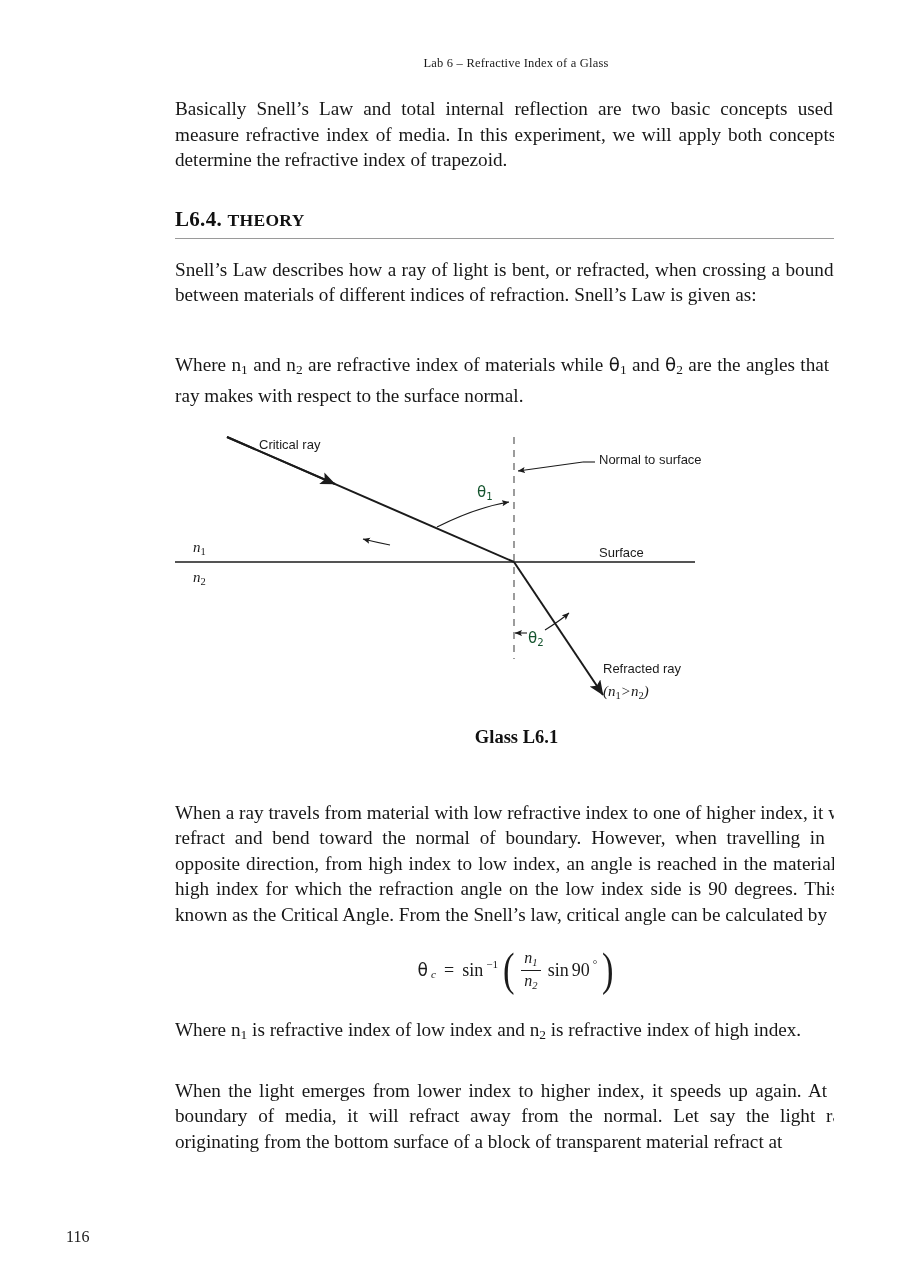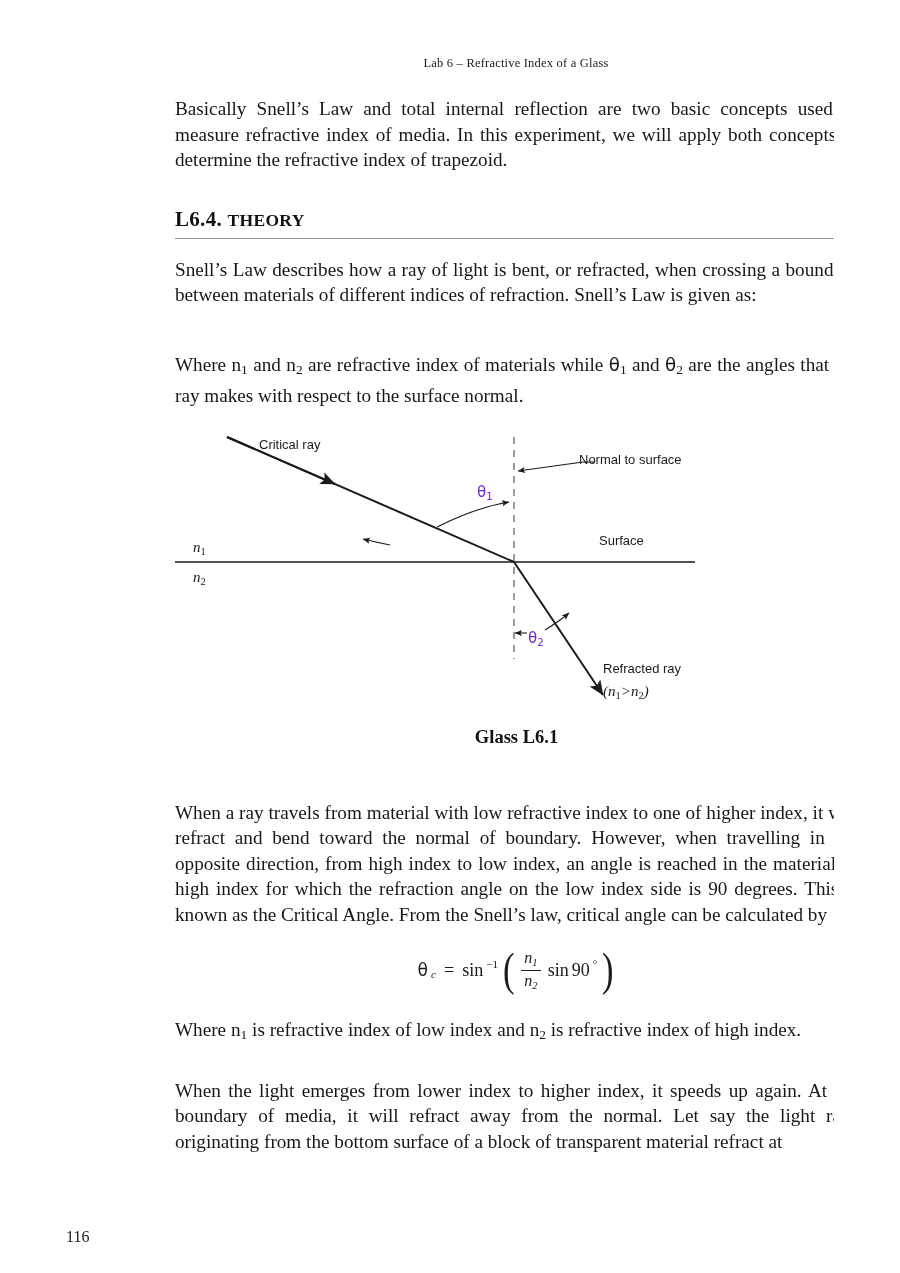--- a/index.html
+++ b/index.html
@@ -160,21 +160,21 @@
     font-style: italic;
     font-size: 15px;
     color: #1b1b1b;
     white-space: nowrap;
   }
   .math-label sub { font-style: normal; font-size: 0.7em; vertical-align: -0.3em;}
   .theta-label {
     position: absolute;
     font-family: "DejaVu Sans", sans-serif;
     font-size: 15px;
-    color: #6d28d9;
+    color: #14532d;
     white-space: nowrap;
   }
   .theta-label sub { font-size: 0.68em; vertical-align: -0.28em; }
 
   .page-number {
     position: absolute;
     left: 0;
     top: 1212px;
     width: 900px;
     text-align: left;
@@ -243,23 +243,23 @@
 
         <path d="M370,203 C378,198 386,193 394,186" fill="none" stroke="#1b1b1b" stroke-width="1.1" marker-end="url(#arrowSm)"></path>
         <path d="M352,206 C348,206 344,206 340,206" fill="none" stroke="#1b1b1b" stroke-width="1.1" marker-end="url(#arrowSm)"></path>
 
         <line x1="408" y1="35" x2="343" y2="44" stroke="#1b1b1b" stroke-width="1.1" marker-end="url(#arrowSm)"></line>
         <line x1="408" y1="35" x2="420" y2="35" stroke="#1b1b1b" stroke-width="1.1"></line>
       </svg>
 
       <span class="diagram-label" style="left:84px; top:10px;">Critical ray</span>
 
-      <span class="diagram-label" style="left:404px; top:25px;">Normal to surface</span>
-
-      <span class="diagram-label" style="left:424px; top:106px;">Surface</span>
+      <span class="diagram-label" style="left:424px; top:25px;">Normal to surface</span>
+
+      <span class="diagram-label" style="left:424px; top:118px;">Surface</span>
 
       <span class="diagram-label" style="left:428px; top:234px;">Refracted ray</span>
 
       <span class="math-label" style="left:428px; top:256px;">(<i>n</i><sub>1</sub>&gt;<i>n</i><sub>2</sub>)</span>
 
       <span class="math-label" style="left:18px; top:112px;"><i>n</i><sub>1</sub></span>
 
       <span class="math-label" style="left:18px; top:142px;"><i>n</i><sub>2</sub></span>
 
       <span class="theta-label" style="left:302px; top:56px;">θ<sub>1</sub></span>

